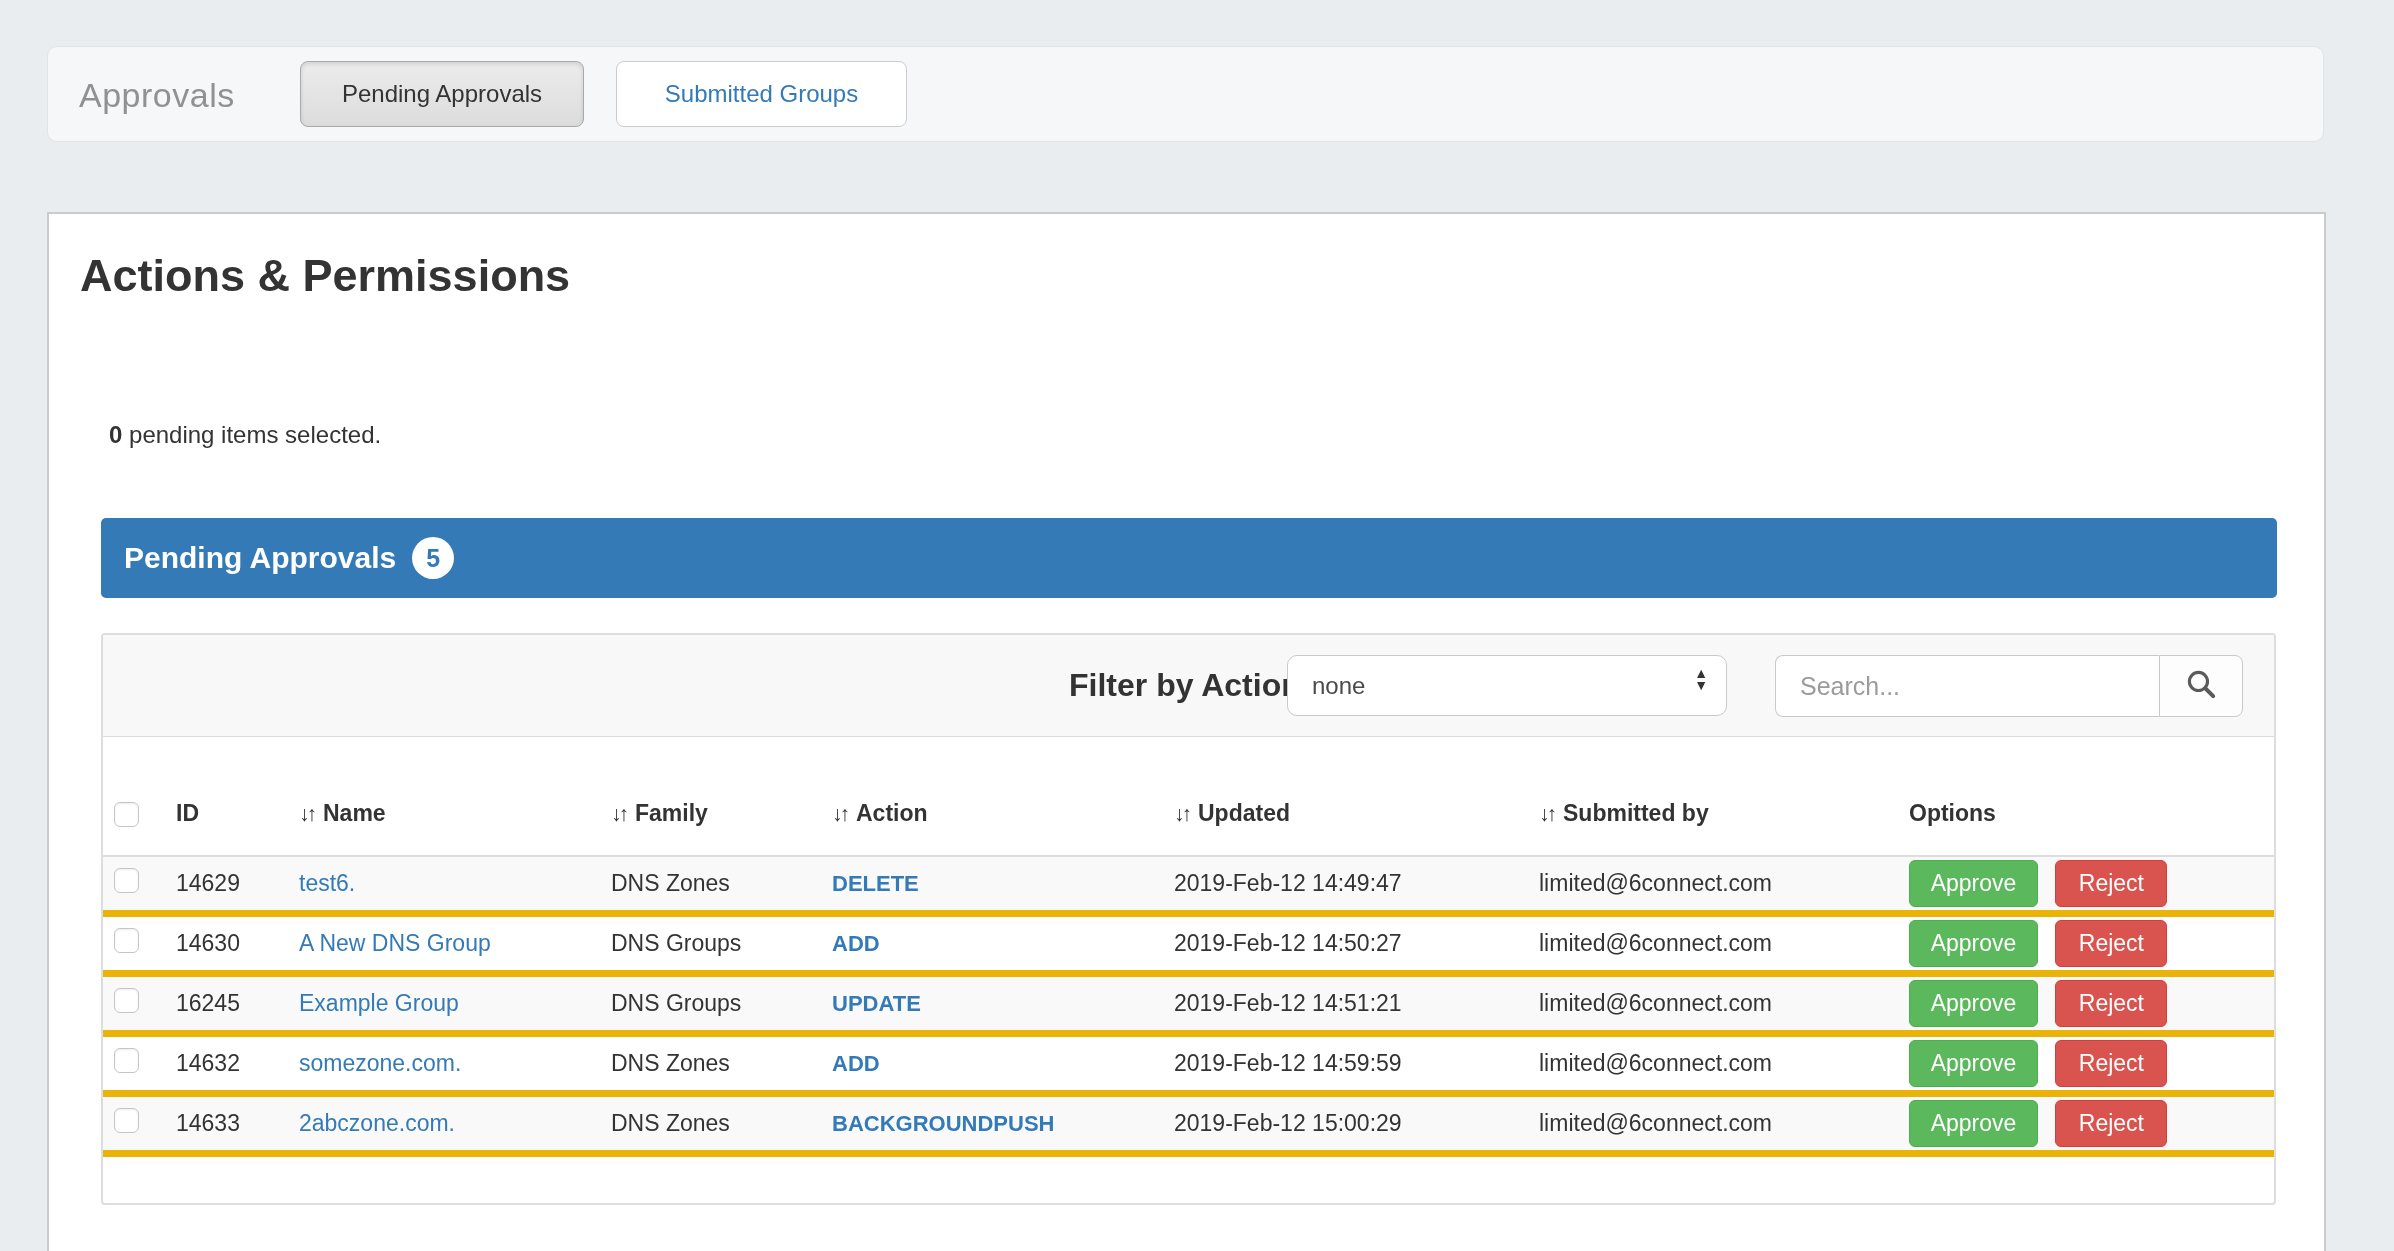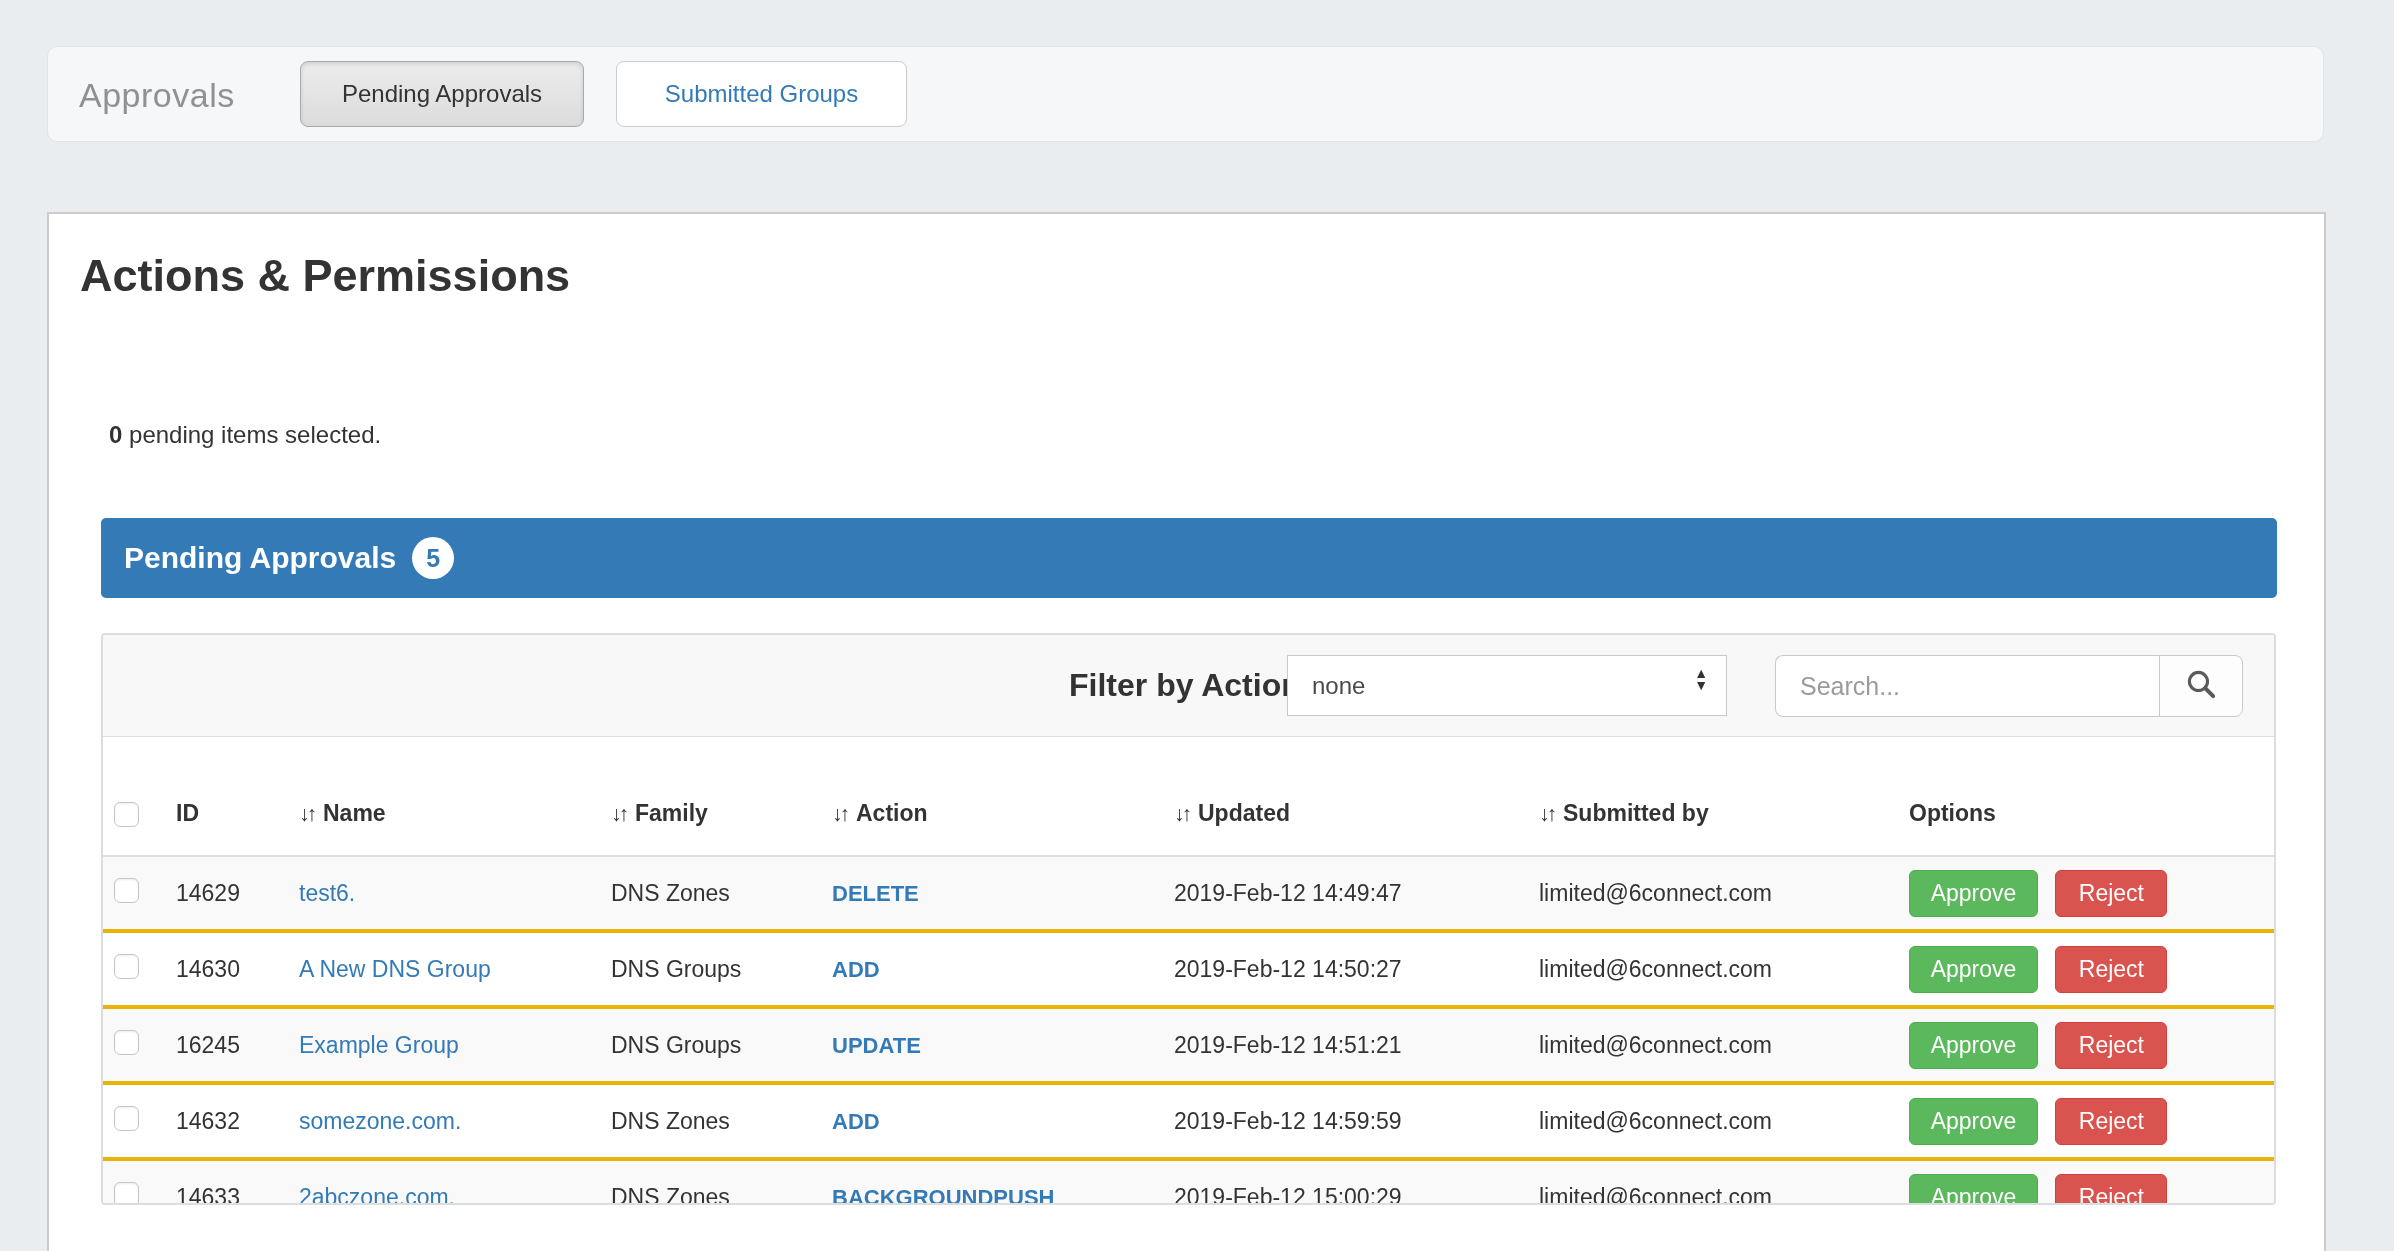--- a/index.html
+++ b/index.html
@@ -74,21 +74,21 @@
     position:relative; height:102px; background:#f8f8f8;
     border-bottom:1px solid #dddddd;
   }
   .filter-label {
     position:absolute; left:966px; top:0; height:100px;
     display:flex; align-items:center;
     font-size:32px; font-weight:bold; color:#333;
   }
   .action-select {
     position:absolute; left:1184px; top:20px; width:440px; height:61px;
-    background:#ffffff; border:1px solid #c9c9c9; border-radius:0;
+    background:#ffffff; border:1px solid #c9c9c9; border-radius:10px;
     display:flex; align-items:center; padding-left:24px;
     font-size:24px; color:#4a4a4a; cursor:pointer;
   }
   .select-spinner {
     position:absolute; right:18px; top:11px;
     display:flex; flex-direction:column; align-items:center;
     font-size:14px; line-height:12px; color:#333;
   }
   .search-input {
     position:absolute; left:1672px; top:20px; width:384px; height:62px;
@@ -113,21 +113,21 @@
     border-bottom:2px solid #dddddd;
   }
   .th {
     padding:0 0 28px 12px; font-size:23px; font-weight:bold; color:#333;
     display:flex; align-items:baseline; white-space:nowrap;
   }
   .sort-glyph {
     font-size:21px; letter-spacing:-3px; margin-right:9px; color:#333;
     font-weight:normal; cursor:pointer;
   }
-  .trow { height:76px; align-items:center; border-bottom:4px solid #eab308; }
+  .trow { height:60px; align-items:center; border-bottom:7px solid #eab308; }
   .trow.striped { background:#f9f9f9; }
   .td { padding-left:12px; font-size:23px; color:#333; white-space:nowrap; }
   .td.chk, .th.chk { padding-left:11px; }
   a.name-link { color:#337ab7; text-decoration:none; cursor:pointer; }
   a.action-link { color:#31708f; color:#337ab7; font-weight:bold; font-size:22px; text-decoration:none; cursor:pointer; }
 
   input[type="checkbox"] {
     appearance:none; -webkit-appearance:none;
     width:25px; height:25px; background:#ffffff;
     border:1.5px solid #c6c6c6; border-radius:6px;

